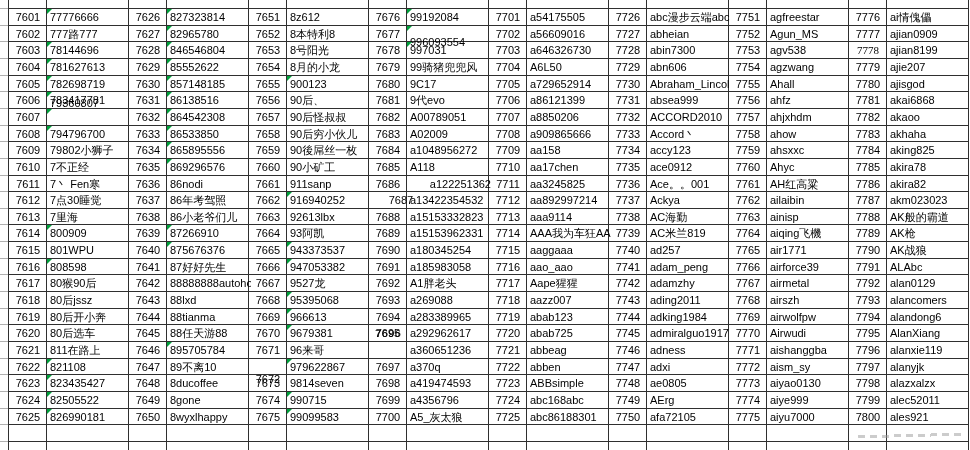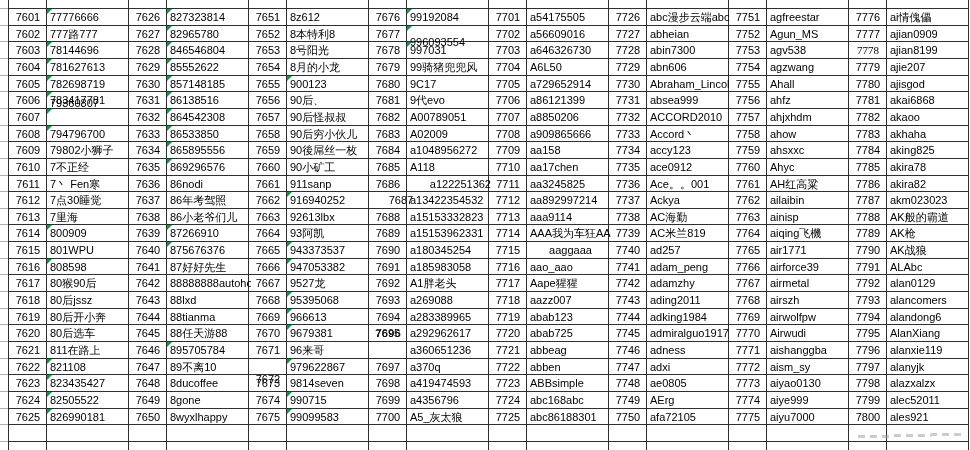--- a/index.html
+++ b/index.html
@@ -372,21 +372,21 @@
       <div class="cell name" style="left: 527px; top: 158.85px;">aa17chen</div>
       <div class="cell num" style="left: 489px; top: 175.5px;">7711</div>
       <div class="cell name" style="left: 527px; top: 175.5px;">aa3245825</div>
       <div class="cell num" style="left: 489px; top: 192.15px;">7712</div>
       <div class="cell name" style="left: 527px; top: 192.15px;">aa892997214</div>
       <div class="cell num" style="left: 489px; top: 208.8px;">7713</div>
       <div class="cell name" style="left: 527px; top: 208.8px;">aaa9114</div>
       <div class="cell num" style="left: 489px; top: 225.45px;">7714</div>
       <div class="cell name" style="left: 527px; top: 225.45px;">AAA我为车狂AA</div>
       <div class="cell num" style="left: 489px; top: 242.1px;">7715</div>
-      <div class="cell name" style="left: 527px; top: 242.1px; text-align: center;">aaggaaa</div>
+      <div class="cell name" style="left: 527px; top: 242.1px;">aaggaaa</div>
       <div class="cell num" style="left: 489px; top: 258.75px;">7716</div>
       <div class="cell name" style="left: 527px; top: 258.75px;">aao_aao</div>
       <div class="cell num" style="left: 489px; top: 275.4px;">7717</div>
       <div class="cell name" style="left: 527px; top: 275.4px;">Aape猩猩</div>
       <div class="cell num" style="left: 489px; top: 292.05px;">7718</div>
       <div class="cell name" style="left: 527px; top: 292.05px;">aazz007</div>
       <div class="cell num" style="left: 489px; top: 308.7px;">7719</div>
       <div class="cell name" style="left: 527px; top: 308.7px;">abab123</div>
       <div class="cell num" style="left: 489px; top: 325.35px;">7720</div>
       <div class="cell name" style="left: 527px; top: 325.35px;">abab725</div>

